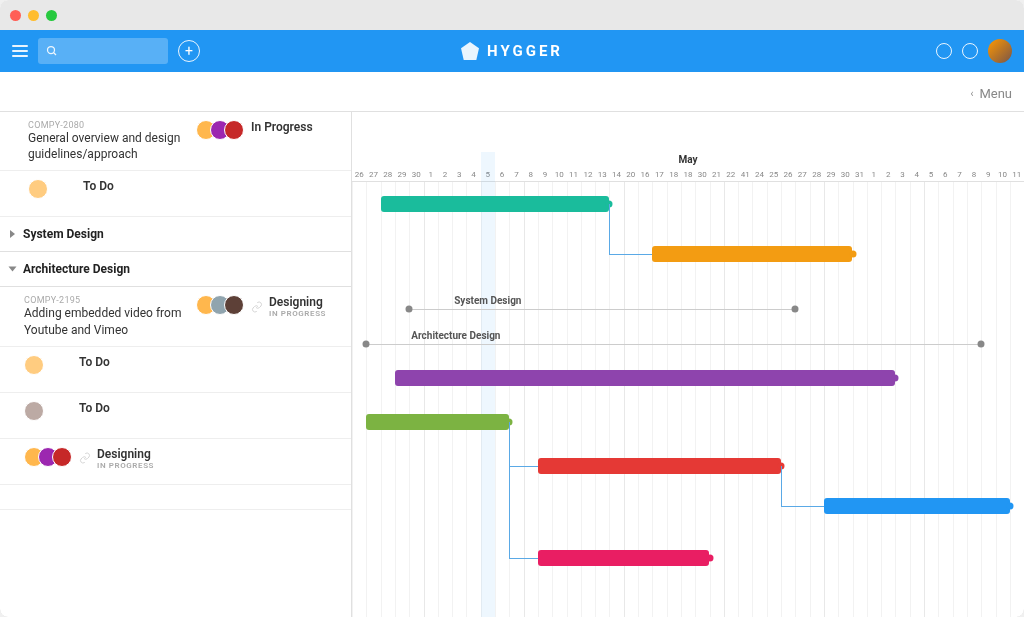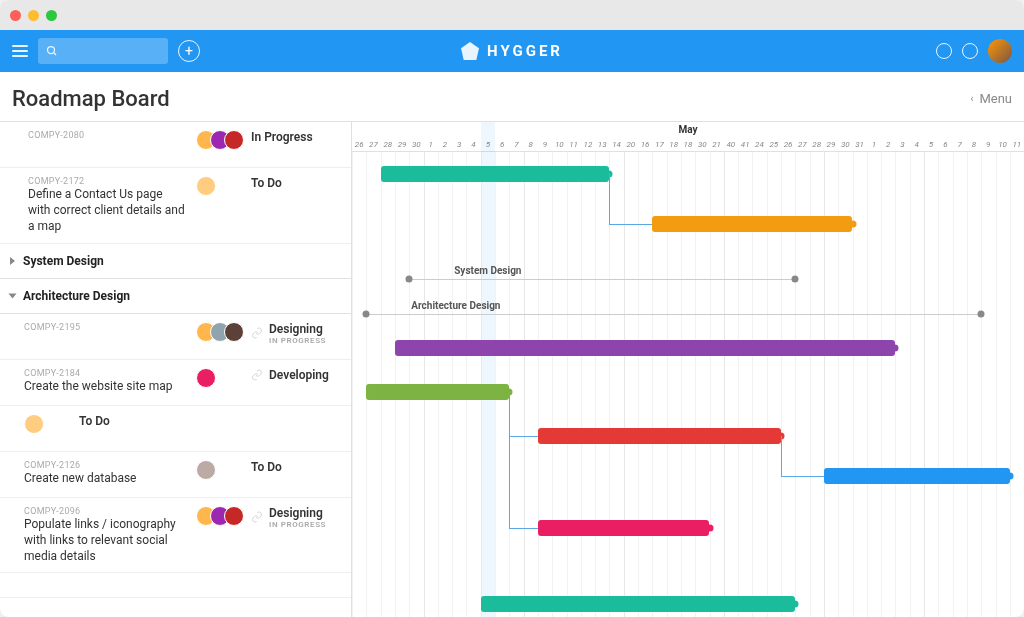--- a/index.html
+++ b/index.html
@@ -42,24 +42,24 @@
 .av:first-child{margin-left:0;}
 .status-txt{font-weight:600; color:#333; font-size:12px;}
 .sub-txt{font-size:8px; letter-spacing:.6px; color:#aaa; font-weight:600;}
 .link-ico{width:12px;height:12px;opacity:.35;}
 .group-row{ display:flex; align-items:center; padding:10px 10px; border-bottom:1px solid #e0e0e0; font-size:12px; font-weight:700; color:#222; cursor:pointer; gap:8px;}
 .group-row.sub{padding-left:10px;}
 .tri{width:0;height:0;border-top:4px solid transparent;border-bottom:4px solid transparent;border-left:5px solid #888;}
 .tri.open{transform:rotate(90deg);}
 .indent .row{padding-left:24px;}
 .add-task{ padding:12px 10px 12px 38px; font-size:12px; color:#aaa; display:flex; align-items:center; gap:8px; cursor:pointer; border-bottom:1px solid #eee;}
-.right{ flex:1; position:relative; overflow:hidden;}
+.right{ flex:1; position:relative; overflow:hidden;margin-top:40px;}
 .timehead{ height:30px; border-bottom:1px solid #e0e0e0; position:relative;}
 .month{ text-align:center; font-size:10px; font-weight:700; color:#333; padding-top:2px;}
-.days{ display:flex; font-size:8px; color:#888; position:absolute; bottom:2px; left:0; right:0;font-style:italic;}
+.days{ display:flex; font-size:8px; color:#888; position:absolute; bottom:2px; left:0; right:0;}
 .day{ flex:0 0 14.3px; text-align:center;}
 .grid{ position:absolute; top:30px; bottom:0; left:0; right:0; }
 .vline{position:absolute;top:0;bottom:0;width:1px;background:#f2f2f2;}
 .vline.wk{background:#e8e8e8;}
 .today{position:absolute;top:0;bottom:0;width:14px;background:rgba(33,150,243,.08);}
 .bars{position:absolute;top:30px;left:0;right:0;}
 .bar{position:absolute;height:16px;border-radius:3px;}
 .bar-lbl{position:absolute;font-size:10px;font-weight:700;color:#555;white-space:nowrap;}
 .bar-line{position:absolute;height:1px;background:#ccc;}
 .dot{position:absolute;width:7px;height:7px;border-radius:50%;transform:translate(-50%,-50%);}
@@ -93,51 +93,47 @@
         <span>HYGGER</span>
     </div>
     <div class="topbar-right">
       <div class="ico"></div>
       <div class="ico"></div>
       <div class="avatar-top"></div>
     </div>
   </div>
 
   <div class="header">
-    <h1>Roadmap Board</h1>
     <div class="header-menu">
       <span class="chev">‹</span>
         <span>Menu</span>
     </div>
   </div>
 
   <div class="content">
     <div class="left">
 
       <div class="row">
         <div class="task-col">
           <div class="task-id">COMPY-2080</div>
+          <div class="task-title">General overview and design guidelines/approach</div>
         </div>
         <div class="members-col">
             <div class="avs">
               <div class="av" style="background:#ffb74d"></div>
               <div class="av" style="background:#9c27b0"></div>
               <div class="av" style="background:#c62828"></div>
             </div>
           </div>
         <div class="status-col">
             <span class="status-txt">In Progress</span>
           </div>
       </div>
 
       <div class="row">
-        <div class="task-col">
-          <div class="task-id">COMPY-2172</div>
-          <div class="task-title">Define a Contact Us page with correct client details and a map</div>
-        </div>
         <div class="members-col">
             <div class="avs">
               <div class="av" style="background:#ffcc80"></div>
             </div>
           </div>
         <div class="status-col">
             <span class="status-txt">To Do</span>
           </div>
       </div>
 
@@ -148,92 +144,65 @@
 
       <div class="group-row sub">
         <div class="tri open"></div>
         <span>Architecture Design</span>
       </div>
 
       <div class="indent">
         <div class="row">
           <div class="task-col">
               <div class="task-id">COMPY-2195</div>
+              <div class="task-title">Adding embedded video from Youtube and Vimeo</div>
             </div>
           <div class="members-col">
               <div class="avs">
                 <div class="av" style="background:#ffb74d"></div>
                 <div class="av" style="background:#90a4ae"></div>
                 <div class="av" style="background:#5d4037"></div>
               </div>
             </div>
           <div class="status-col">
               <svg class="link-ico" viewBox="0 0 24 24" fill="none" stroke="#888" stroke-width="2">
                 <path d="M10 13a5 5 0 0 0 7 0l3-3a5 5 0 0 0-7-7l-1 1"></path>
                 <path d="M14 11a5 5 0 0 0-7 0l-3 3a5 5 0 0 0 7 7l1-1"></path>
               </svg>
               <div>
                 <div class="status-txt">Designing</div>
                 <div class="sub-txt">IN PROGRESS</div>
               </div>
             </div>
         </div>
 
-        <div class="row">
-          <div class="task-col">
-              <div class="task-id">COMPY-2184</div>
-              <div class="task-title">Create the website site map</div>
-            </div>
-          <div class="members-col">
-              <div class="avs">
-                <div class="av" style="background:#e91e63"></div>
-              </div>
-            </div>
-          <div class="status-col">
-              <svg class="link-ico" viewBox="0 0 24 24" fill="none" stroke="#888" stroke-width="2">
-                <path d="M10 13a5 5 0 0 0 7 0l3-3a5 5 0 0 0-7-7l-1 1"></path>
-                <path d="M14 11a5 5 0 0 0-7 0l-3 3a5 5 0 0 0 7 7l1-1"></path>
-              </svg>
-              <div>
-                <div class="status-txt">Developing</div>
-              </div>
-            </div>
-        </div>
 
         <div class="row">
           <div class="members-col">
               <div class="avs">
                 <div class="av" style="background:#ffcc80"></div>
               </div>
             </div>
           <div class="status-col">
               <span class="status-txt">To Do</span>
             </div>
         </div>
 
         <div class="row">
-          <div class="task-col">
-              <div class="task-id">COMPY-2126</div>
-              <div class="task-title">Create new database</div>
-            </div>
           <div class="members-col">
               <div class="avs">
                 <div class="av" style="background:#bcaaa4"></div>
               </div>
             </div>
           <div class="status-col">
               <span class="status-txt">To Do</span>
             </div>
         </div>
 
         <div class="row">
-          <div class="task-col">
-              <div class="task-id">COMPY-2096</div>
-              <div class="task-title">Populate links / iconography with links to relevant social media details</div>
-            </div>
           <div class="members-col">
               <div class="avs">
                 <div class="av" style="background:#ffb74d"></div>
                 <div class="av" style="background:#9c27b0"></div>
                 <div class="av" style="background:#c62828"></div>
               </div>
             </div>
           <div class="status-col">
               <svg class="link-ico" viewBox="0 0 24 24" fill="none" stroke="#888" stroke-width="2">
                 <path d="M10 13a5 5 0 0 0 7 0l3-3a5 5 0 0 0-7-7l-1 1"></path>
@@ -274,21 +243,21 @@
             <div class="day">12</div>
             <div class="day">13</div>
             <div class="day">14</div>
             <div class="day">20</div>
             <div class="day">16</div>
             <div class="day">17</div>
             <div class="day">18</div>
             <div class="day">18</div>
             <div class="day">30</div>
             <div class="day">21</div>
-            <div class="day">40</div>
+            <div class="day">22</div>
             <div class="day">41</div>
             <div class="day">24</div>
             <div class="day">25</div>
             <div class="day">26</div>
             <div class="day">27</div>
             <div class="day">28</div>
             <div class="day">29</div>
             <div class="day">30</div>
             <div class="day">31</div>
             <div class="day">1</div>

